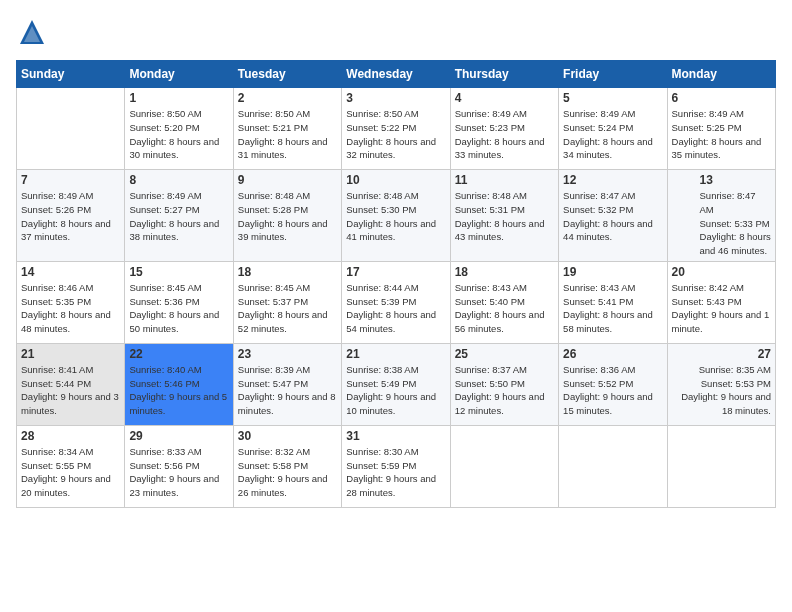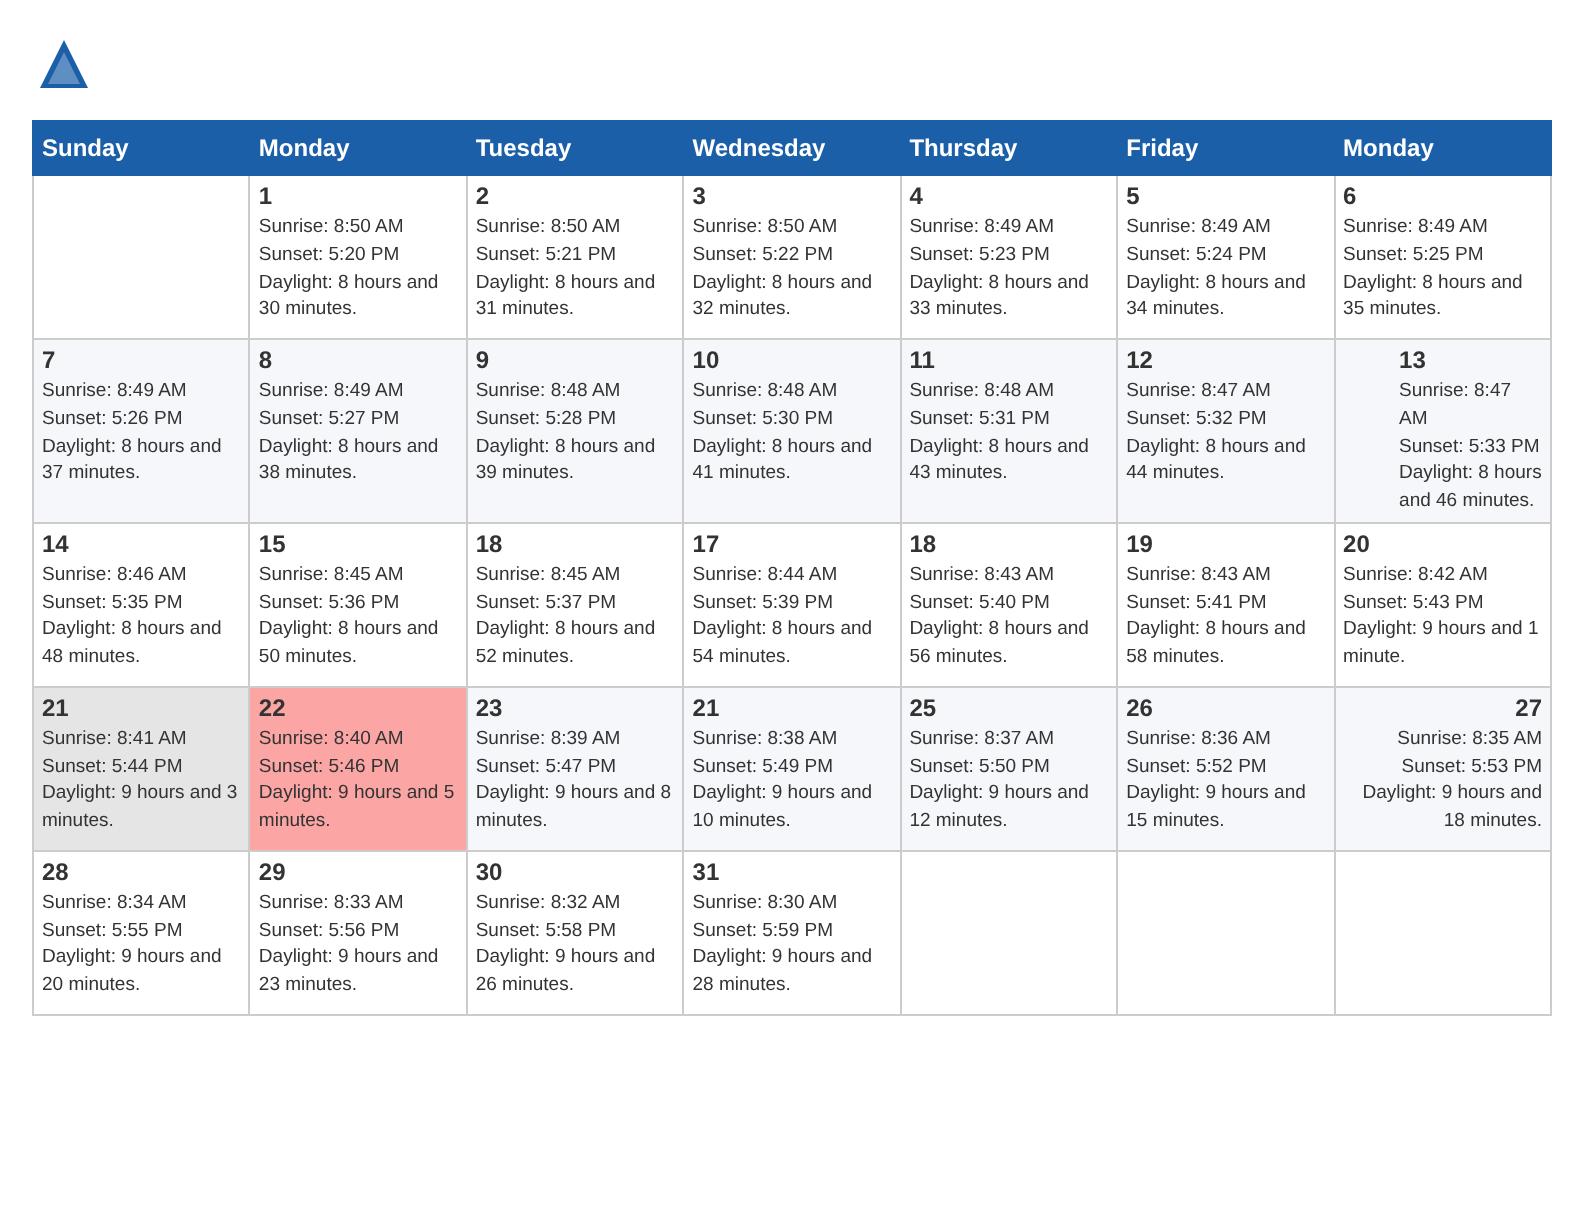--- a/index.html
+++ b/index.html
@@ -220,21 +220,21 @@
           <td>
             <span class="day-num">20</span>
 <div class="day-info">Sunrise: 8:42 AM<br>Sunset: 5:43 PM<br>Daylight: 9 hours and 1 minute.</div>
           </td>
         </tr>
         <tr>
           <td style="background: #e5e5e5;">
             <span class="day-num">21</span>
 <div class="day-info">Sunrise: 8:41 AM<br>Sunset: 5:44 PM<br>Daylight: 9 hours and 3 minutes.</div>
           </td>
-          <td style="background: #fca5a5; margin-left: 28px;">
+          <td style="background: #3b82f6; margin-left: 28px;">
             <span class="day-num">22</span>
 <div class="day-info">Sunrise: 8:40 AM<br>Sunset: 5:46 PM<br>Daylight: 9 hours and 5 minutes.</div>
           </td>
           <td style="background: rgb(245, 247, 250); margin-top: 44px;">
             <span class="day-num">23</span>
 <div class="day-info">Sunrise: 8:39 AM<br>Sunset: 5:47 PM<br>Daylight: 9 hours and 8 minutes.</div>
           </td>
           <td style="background: rgb(245, 247, 250);">
             <span class="day-num">21</span>
 <div class="day-info">Sunrise: 8:38 AM<br>Sunset: 5:49 PM<br>Daylight: 9 hours and 10 minutes.</div>

